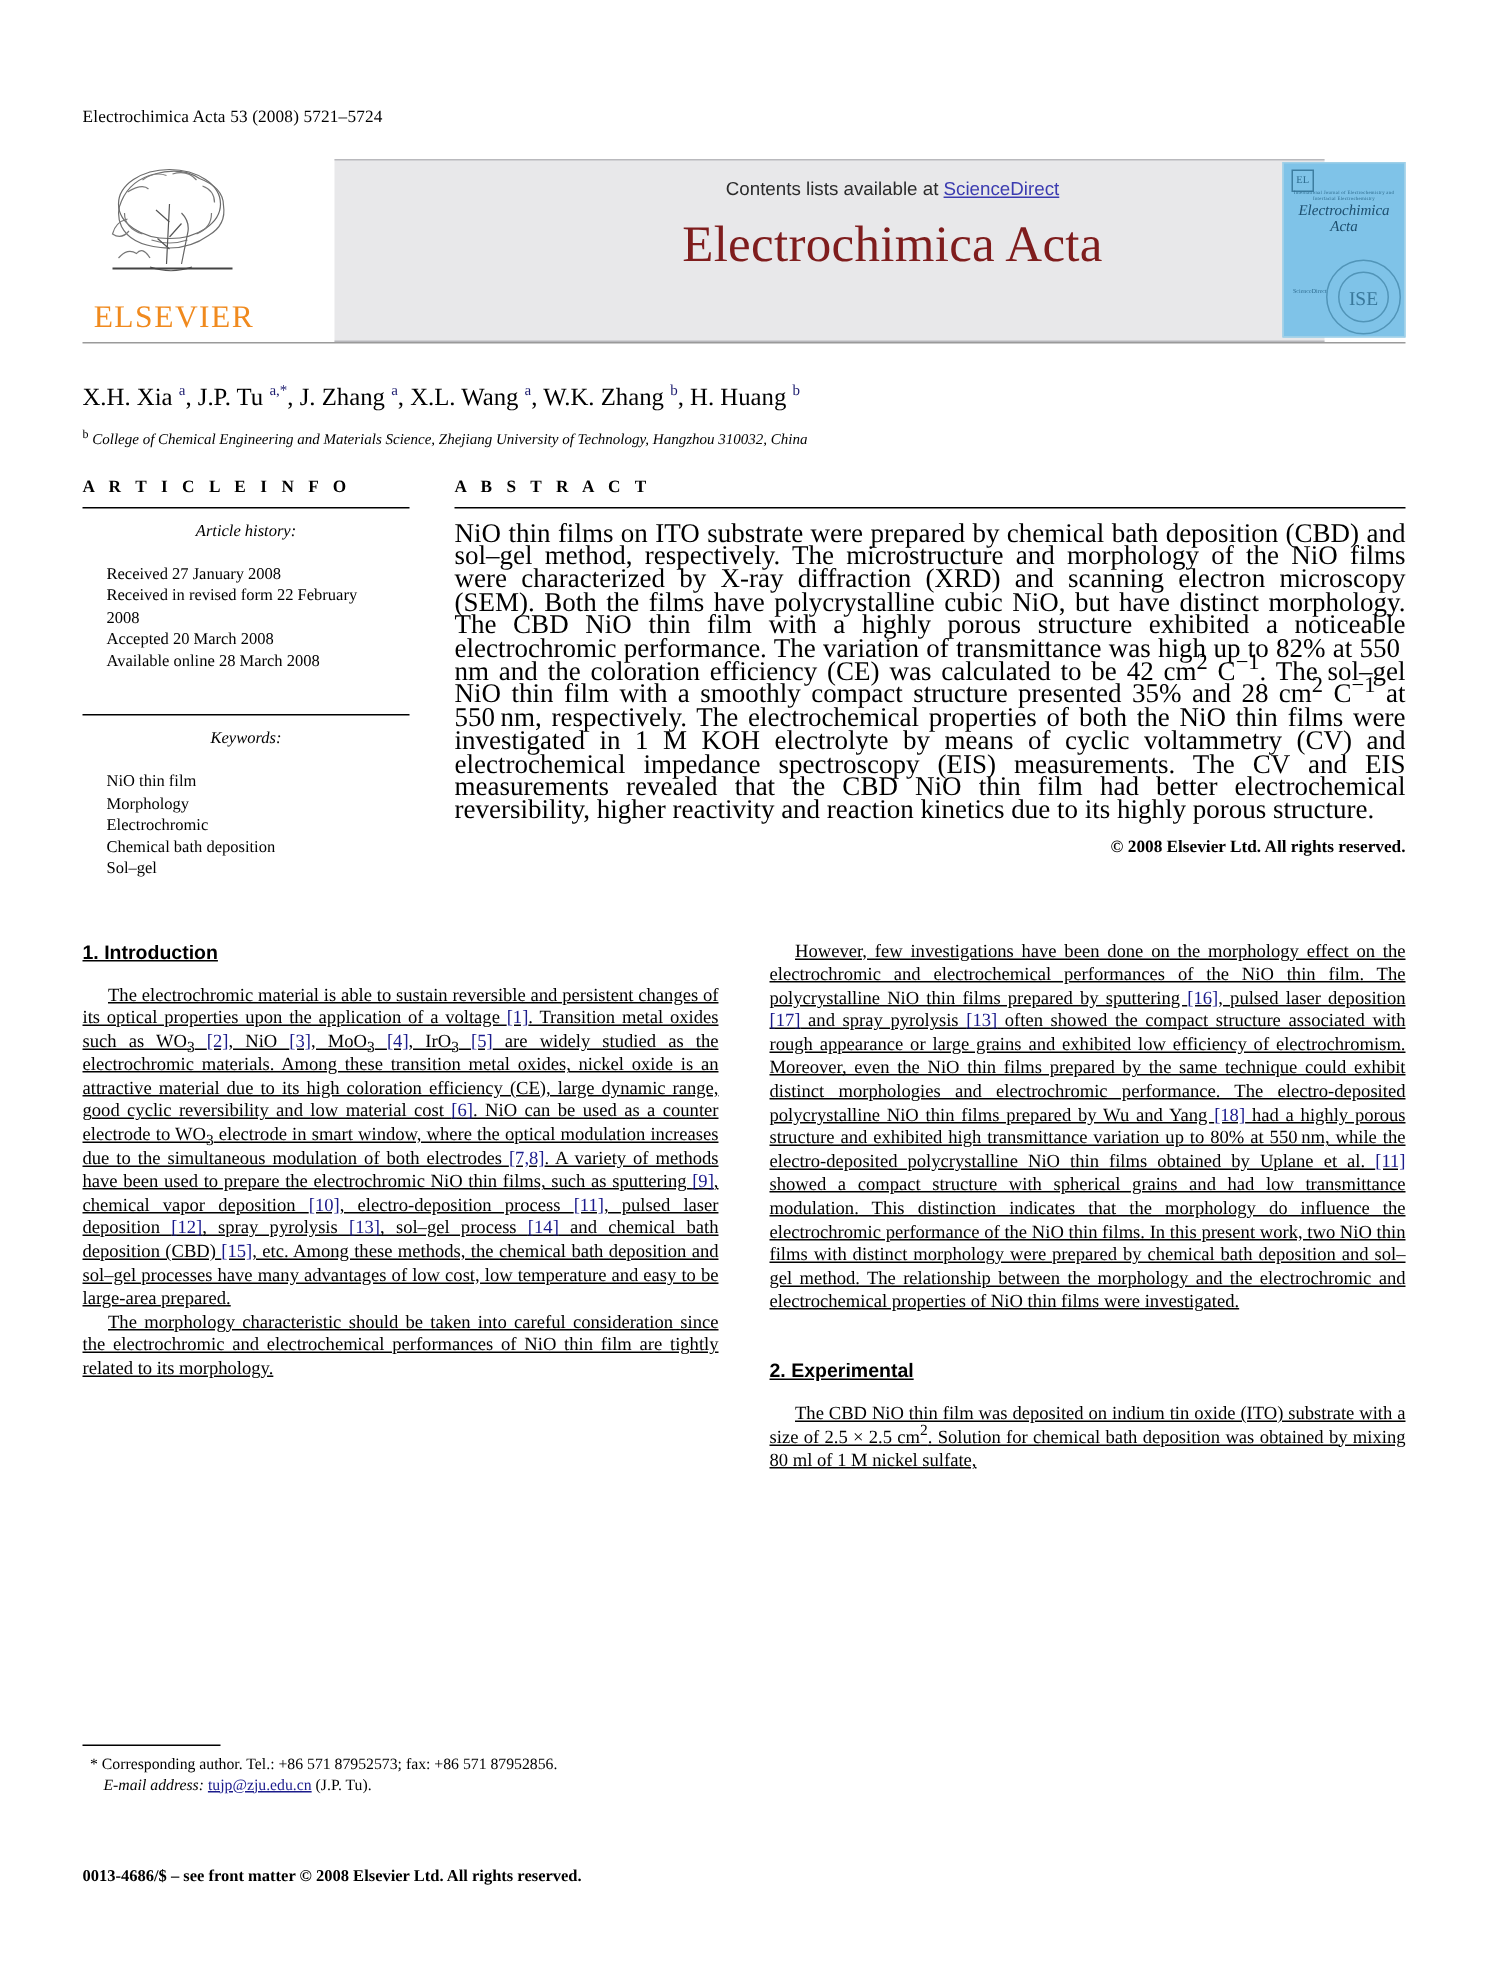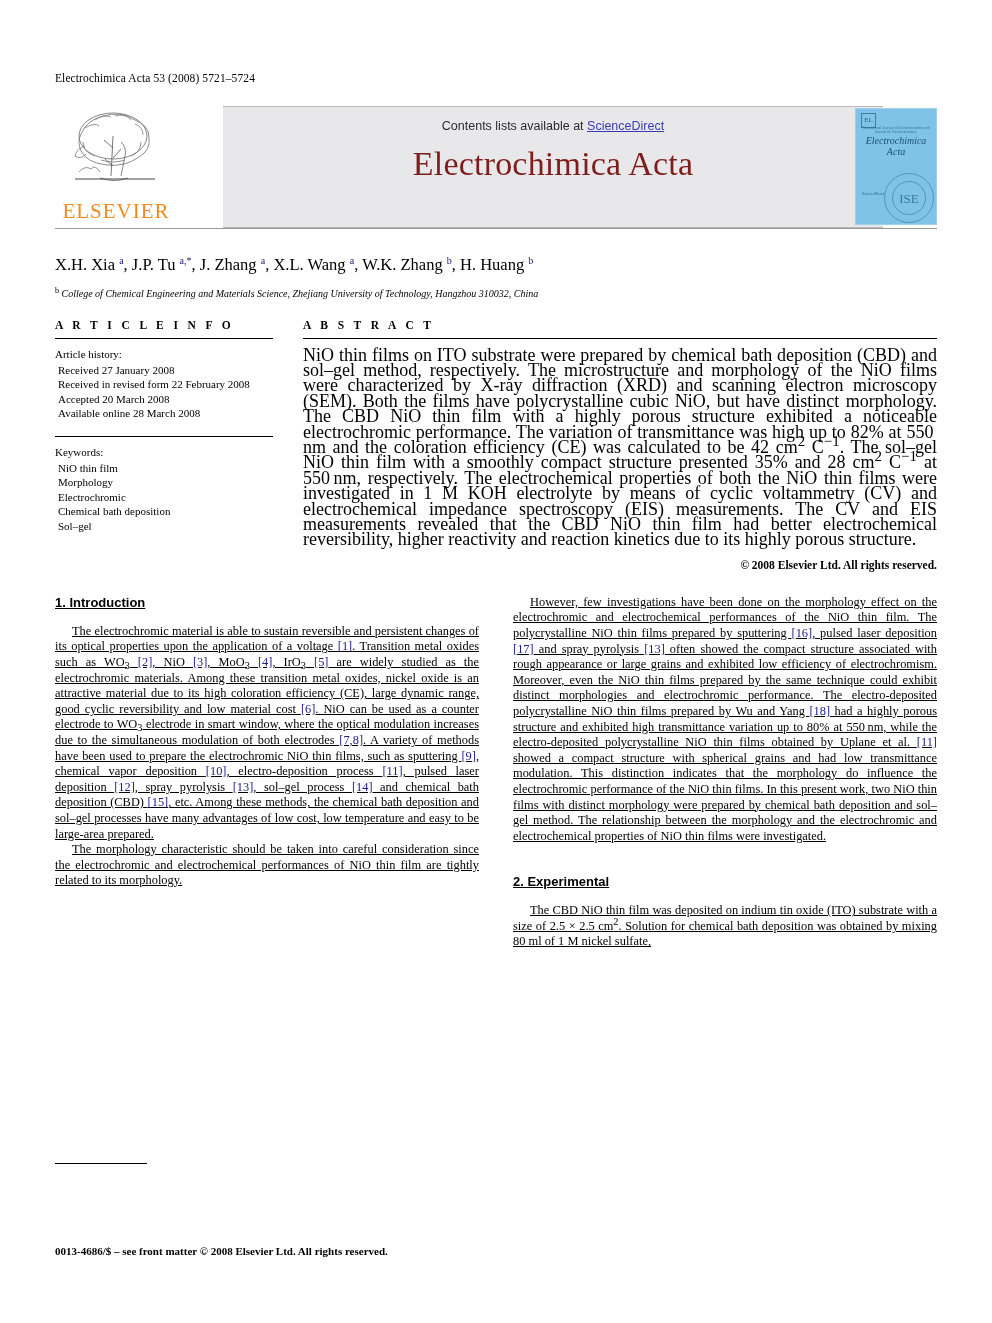--- a/index.html
+++ b/index.html
@@ -45,20 +45,21 @@
   .masthead-band {
     position: absolute;
     left: 168px;
     top: 0;
     width: 660px;
     height: 122px;
     background: #e8e8ea;
     border-top: 1px solid #b9b9bd;
     border-bottom: 1px solid #b9b9bd;
     box-sizing: border-box;
+    padding-left: 42px;
   }
   .contents-line {
     position: absolute;
     top: 12px;
     width: 100%;
     text-align: center;
     font-family: "Liberation Sans", sans-serif;
     font-size: 12.5px;
     color: #2b2b2b;
   }
@@ -234,27 +235,29 @@
     font-size: 11.5px;
     letter-spacing: 3.4px;
     margin-bottom: 7px;
   }
   .hrule-dark {
     border: 0;
     border-top: 1.6px solid #000;
     margin: 0 0 9px 0;
   }
   .info-label {
+    font-style: italic;
     font-size: 11px;
     margin: 0;
+    text-align: center;
   }
   .info-list {
     font-size: 11px;
     line-height: 14.5px;
-    margin: 3px;
+    margin: 16px;
   }
   .info-gap { height: 12px; }
   .abstract-text {
     font-size: 18px;
     line-height: 15.4px;
     text-align: justify;
     margin: 0;
   }
   .copyright {
     text-align: right;
@@ -420,18 +423,25 @@
       <div class="bodycol">
         <p class="para">However, few investigations have been done on the morphology effect on the electrochromic and electrochemical performances of the NiO thin film. The polycrystalline NiO thin films prepared by sputtering <span class="cit">[16]</span>, pulsed laser deposition <span class="cit">[17]</span> and spray pyrolysis <span class="cit">[13]</span> often showed the compact structure associated with rough appearance or large grains and exhibited low efficiency of electrochromism. Moreover, even the NiO thin films prepared by the same technique could exhibit distinct morphologies and electrochromic performance. The electro-deposited polycrystalline NiO thin films prepared by Wu and Yang <span class="cit">[18]</span> had a highly porous structure and exhibited high transmittance variation up to 80% at 550 nm, while the electro-deposited polycrystalline NiO thin films obtained by Uplane et al. <span class="cit">[11]</span> showed a compact structure with spherical grains and had low transmittance modulation. This distinction indicates that the morphology do influence the electrochromic performance of the NiO thin films. In this present work, two NiO thin films with distinct morphology were prepared by chemical bath deposition and sol–gel method. The relationship between the morphology and the electrochromic and electrochemical properties of NiO thin films were investigated.</p>
         <h2 class="section spaced-top">2.  Experimental</h2>
         <p class="para">The CBD NiO thin film was deposited on indium tin oxide (ITO) substrate with a size of 2.5 × 2.5 cm<sup>2</sup>. Solution for chemical bath deposition was obtained by mixing 80 ml of 1 M nickel sulfate,</p>
       </div>
     </div>
   </div>
 
   <div class="footnote">
     <hr class="fn-rule">
+    <p class="fn-text">
+      <span>*</span>
+      <span>Corresponding author. Tel.: +86 571 87952573; fax: +86 571 87952856.</span><br>
+      <span class="ital">E-mail address:</span>
+      <a class="fn-link" href="#">tujp@zju.edu.cn</a>
+      <span>(J.P. Tu).</span>
+    </p>
   </div>
 
   <div class="imprint">
     <div>0013-4686/$ – see front matter © 2008 Elsevier Ltd. All rights reserved.</div>
   </div>
 </div>
 
 </body></html>

